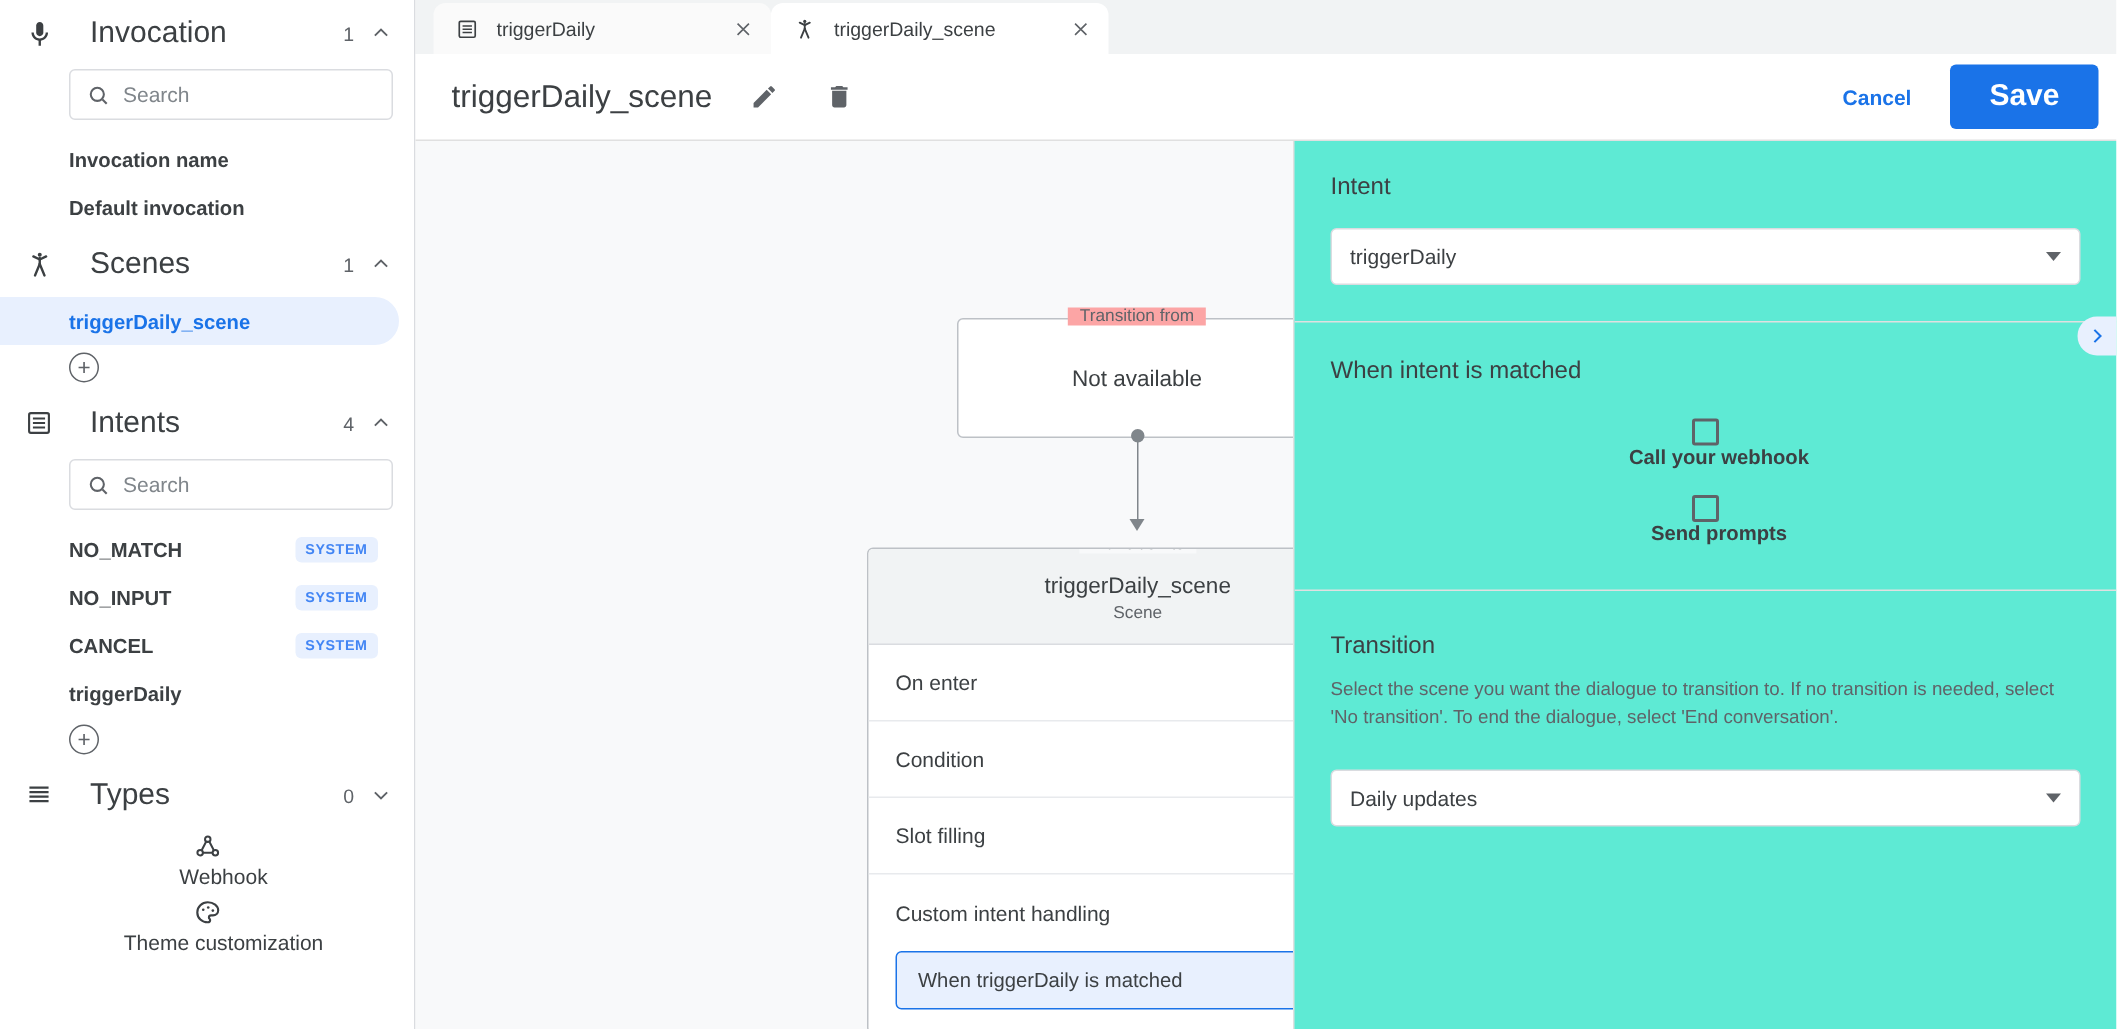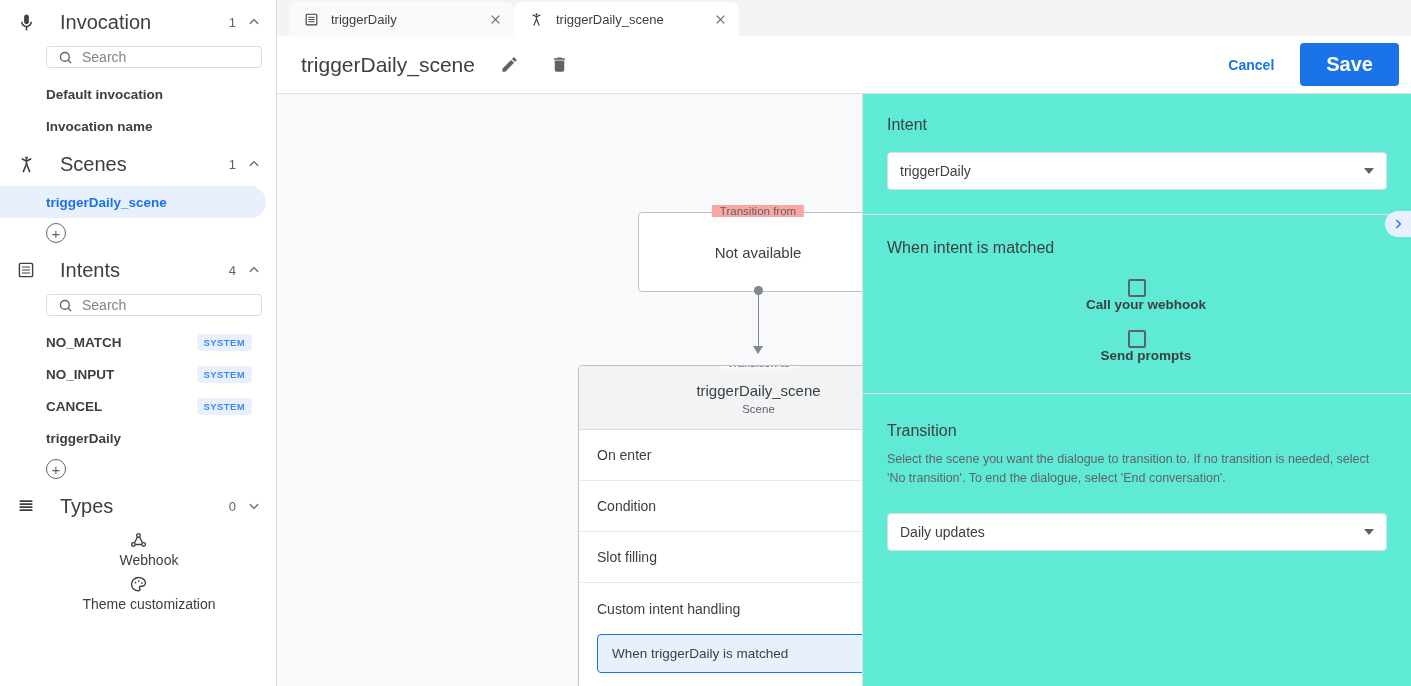--- a/index.html
+++ b/index.html
@@ -34,21 +34,21 @@
   .sec-label {
     flex: 1; margin-left: 22px;
     font-size: 20px; color: #3c4043;
   }
   .sec-count { font-size: 13px; color: #5f6368; margin-right: 10px; }
   .sec-chev { width: 16px; height: 16px; color: #5f6368; display:flex;align-items:center;justify-content:center;}
 
   .search-wrap { padding: 2px 14px 10px 46px; }
   .search-box {
     display: flex; align-items: center;
-    height: 22px; border: 1px solid #dadce0; border-radius: 4px;
+    height: 34px; border: 1px solid #dadce0; border-radius: 4px;
     padding: 0 10px; background: #fff;
   }
   .search-box .mag { width: 16px; height: 16px; color: #5f6368; flex:0 0 16px; display:flex;align-items:center;justify-content:center;}
   .search-box input {
     border: none; outline: none; flex: 1; margin-left: 9px;
     font-size: 14px; font-family: "Liberation Sans", sans-serif; color: #3c4043;
     background: transparent;
   }
   .search-box input::placeholder { color: #80868b; }
 
@@ -233,24 +233,24 @@
           <svg width="15" height="15" viewBox="0 0 24 24" fill="none" stroke="currentColor" stroke-width="2.2">
             <circle cx="11" cy="11" r="7"></circle>
               <path d="M16.5 16.5L21 21"></path>
           </svg>
         </span>
         <input value="" placeholder="Search" style="">
       </div>
     </div>
 
     <div class="nav-item">
+      <span class="nm">Invocation name</span>
+    </div>
+    <div class="nav-item">
       <span class="nm">Default invocation</span>
-    </div>
-    <div class="nav-item">
-      <span class="nm">Invocation name</span>
     </div>
 
     <div class="section-head">
       <span class="sec-icon">
         <svg width="19" height="19" viewBox="0 0 24 24" fill="none" stroke="currentColor" stroke-width="2" stroke-linecap="round">
           <circle cx="12" cy="3.6" r="1.7" fill="currentColor" stroke="none"></circle>
           <path d="M12 6.2v5.2"></path>
             <path d="M12 7.6L17.4 5"></path>
             <path d="M12 7.6L6.6 5"></path>
           <path d="M12 11.4L8 21"></path>

